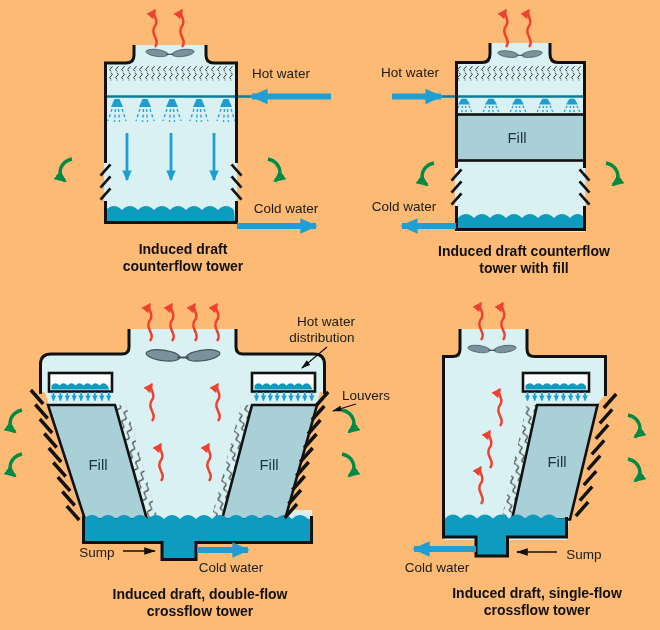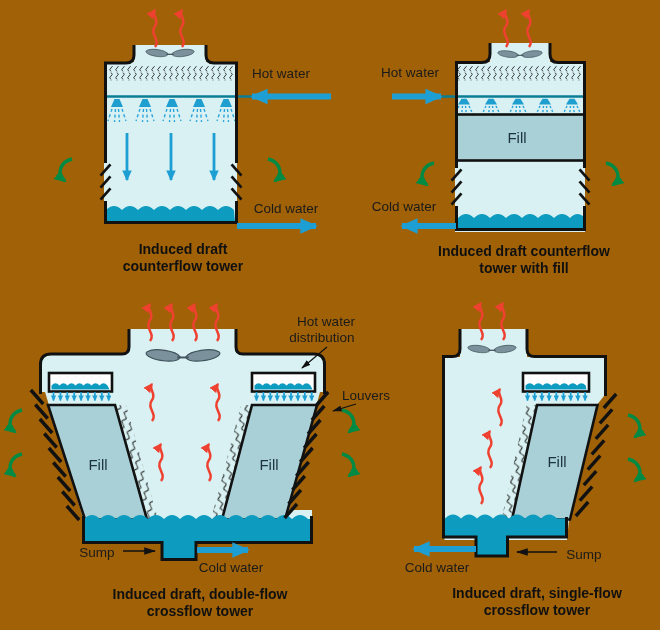--- a/index.html
+++ b/index.html
@@ -1,16 +1,16 @@
 <!DOCTYPE html>
 <html><head>
 <meta charset="utf-8">
 <style>
   html,body{margin:0;padding:0;background:#fbfac5;}
-  #stage{position:relative;width:660px;height:630px;background:#a16207;overflow:hidden;}
+  #stage{position:relative;width:660px;height:630px;background:#fdba74;overflow:hidden;}
   svg{display:block}
   .t13{font:13.5px "Liberation Sans",sans-serif;fill:#1a1a1a;}
   .cap{font:bold 14px "Liberation Sans",sans-serif;fill:#101010;}
   .fil{font:15px "Liberation Sans",sans-serif;fill:#1c333d;}
   .mid{text-anchor:middle;}
   .wall{fill:none;stroke:#111;stroke-width:3;}
   .wall2{stroke:#111;stroke-width:2.6;}
   .cyan{fill:#d9f1f2;}
   .media{fill:#a9cfd7;}
   .wat{fill:#0e9bc0;}

